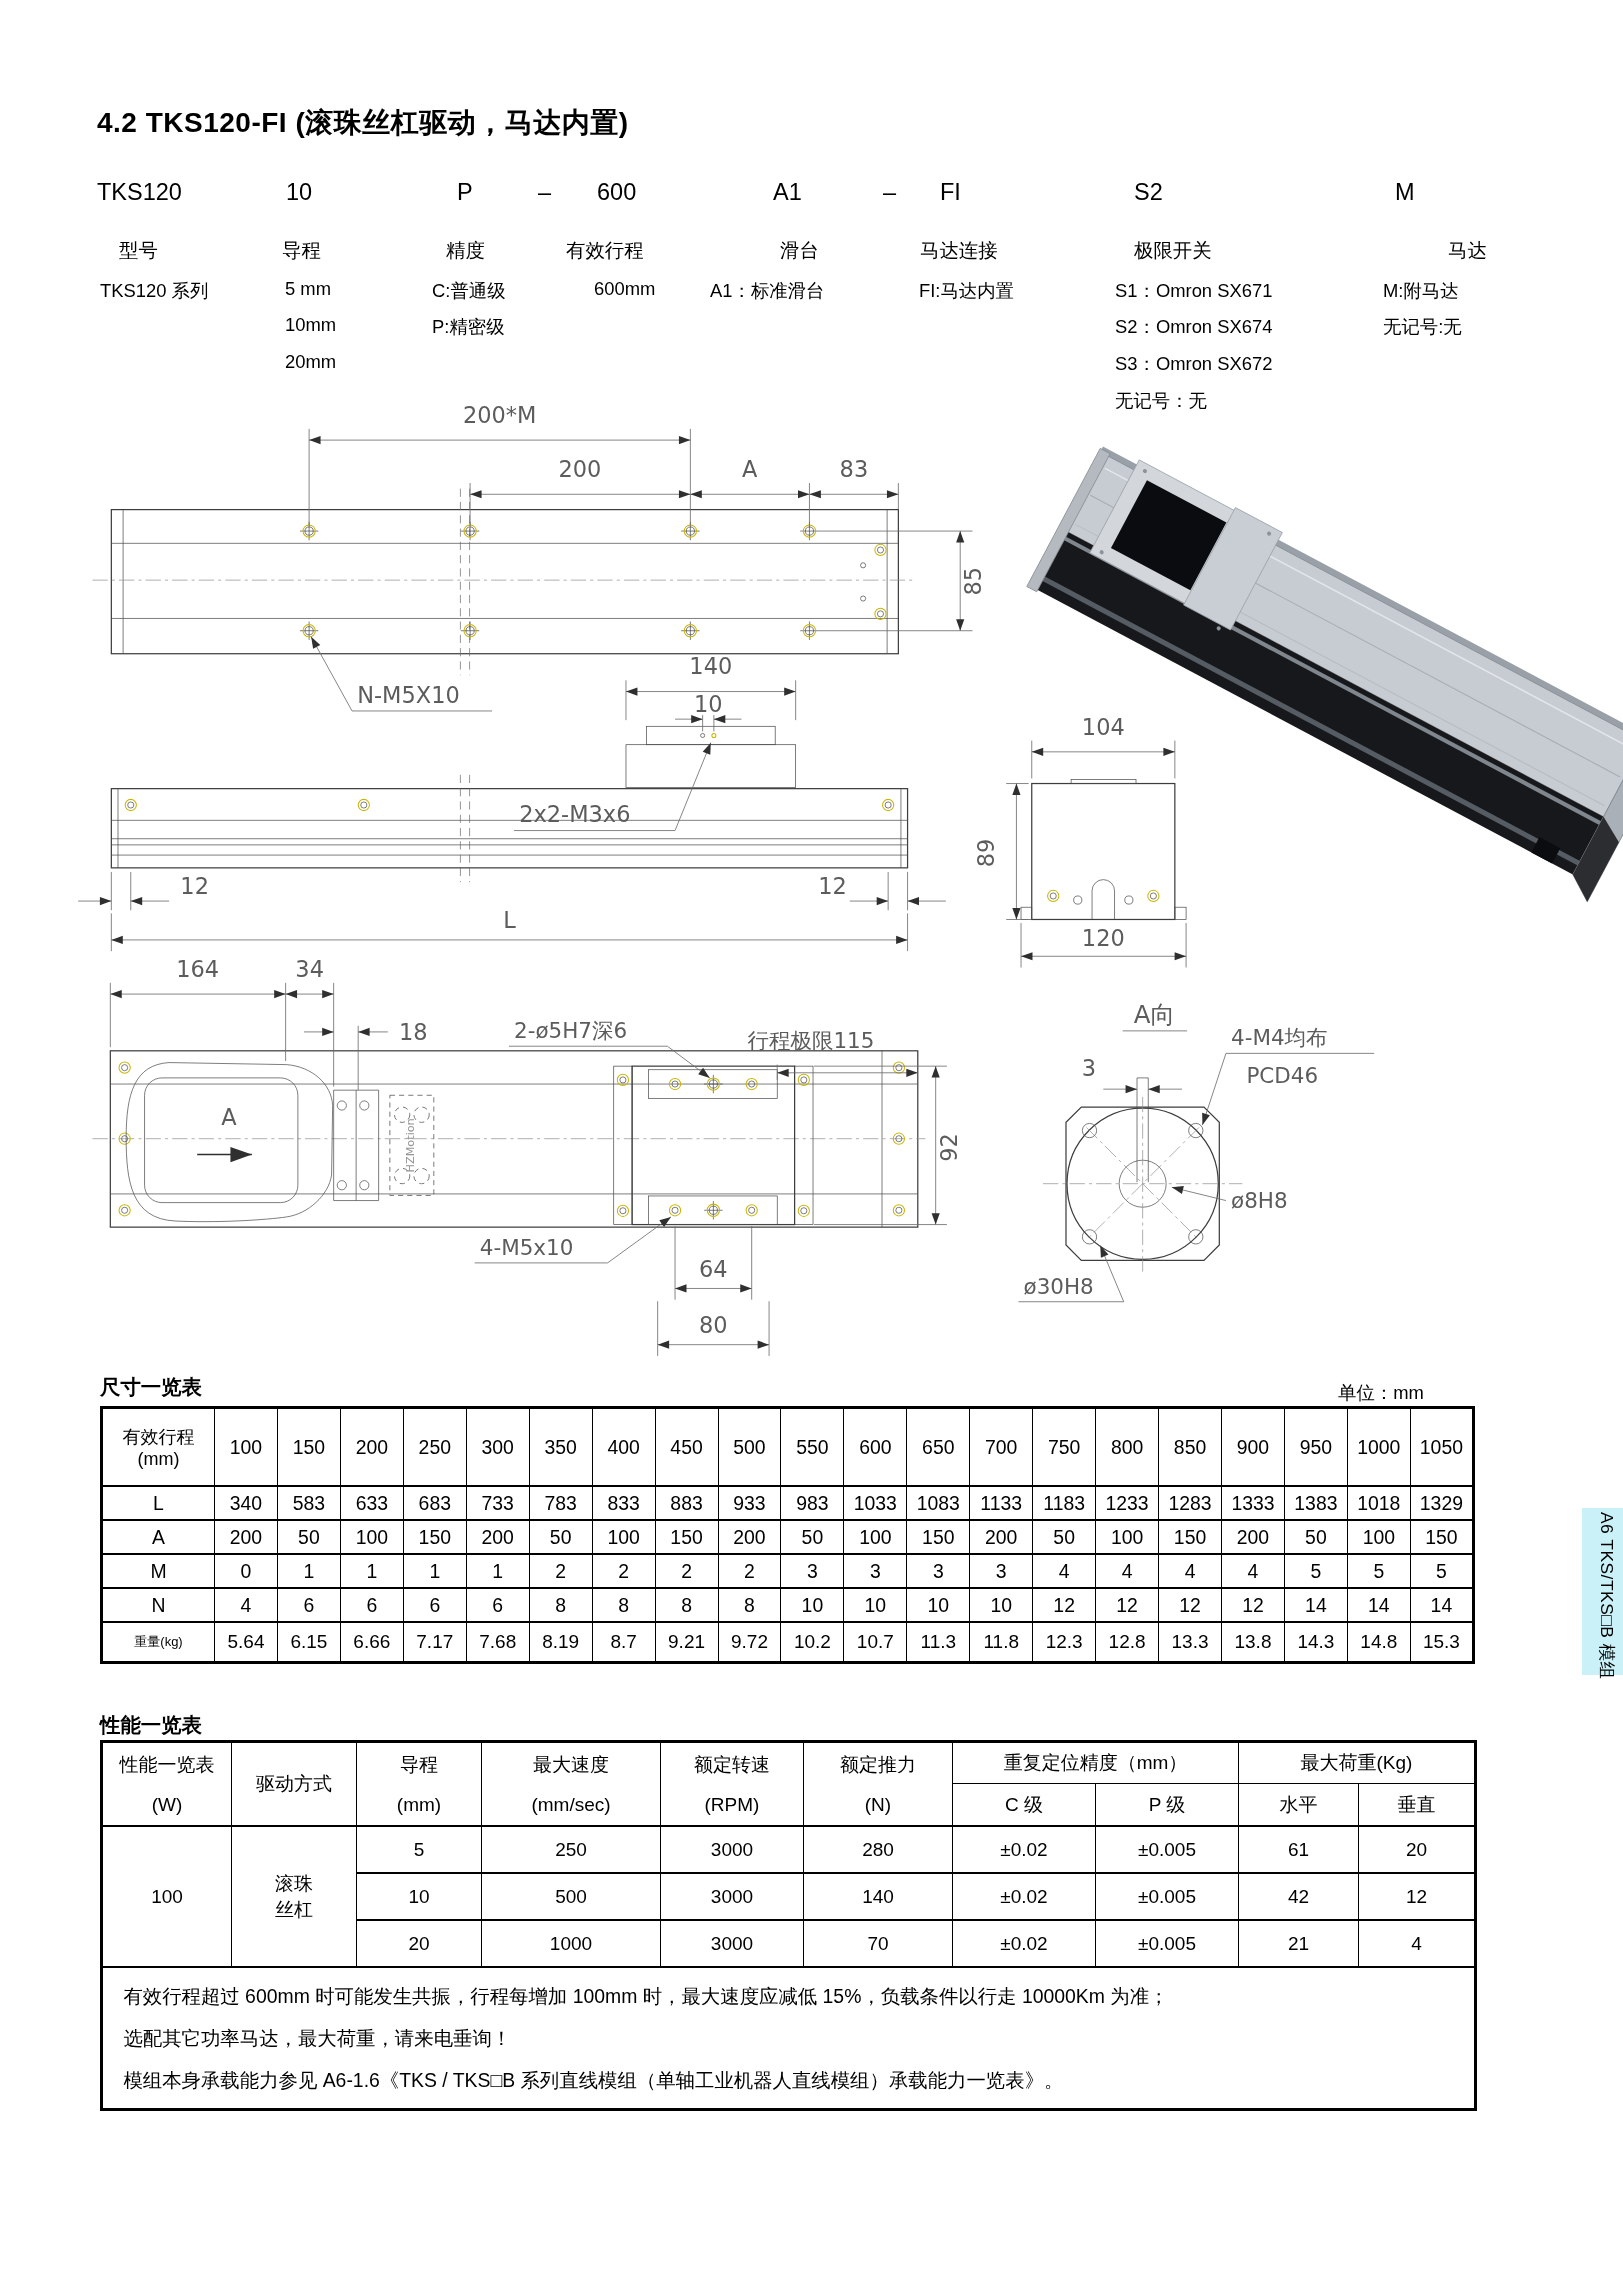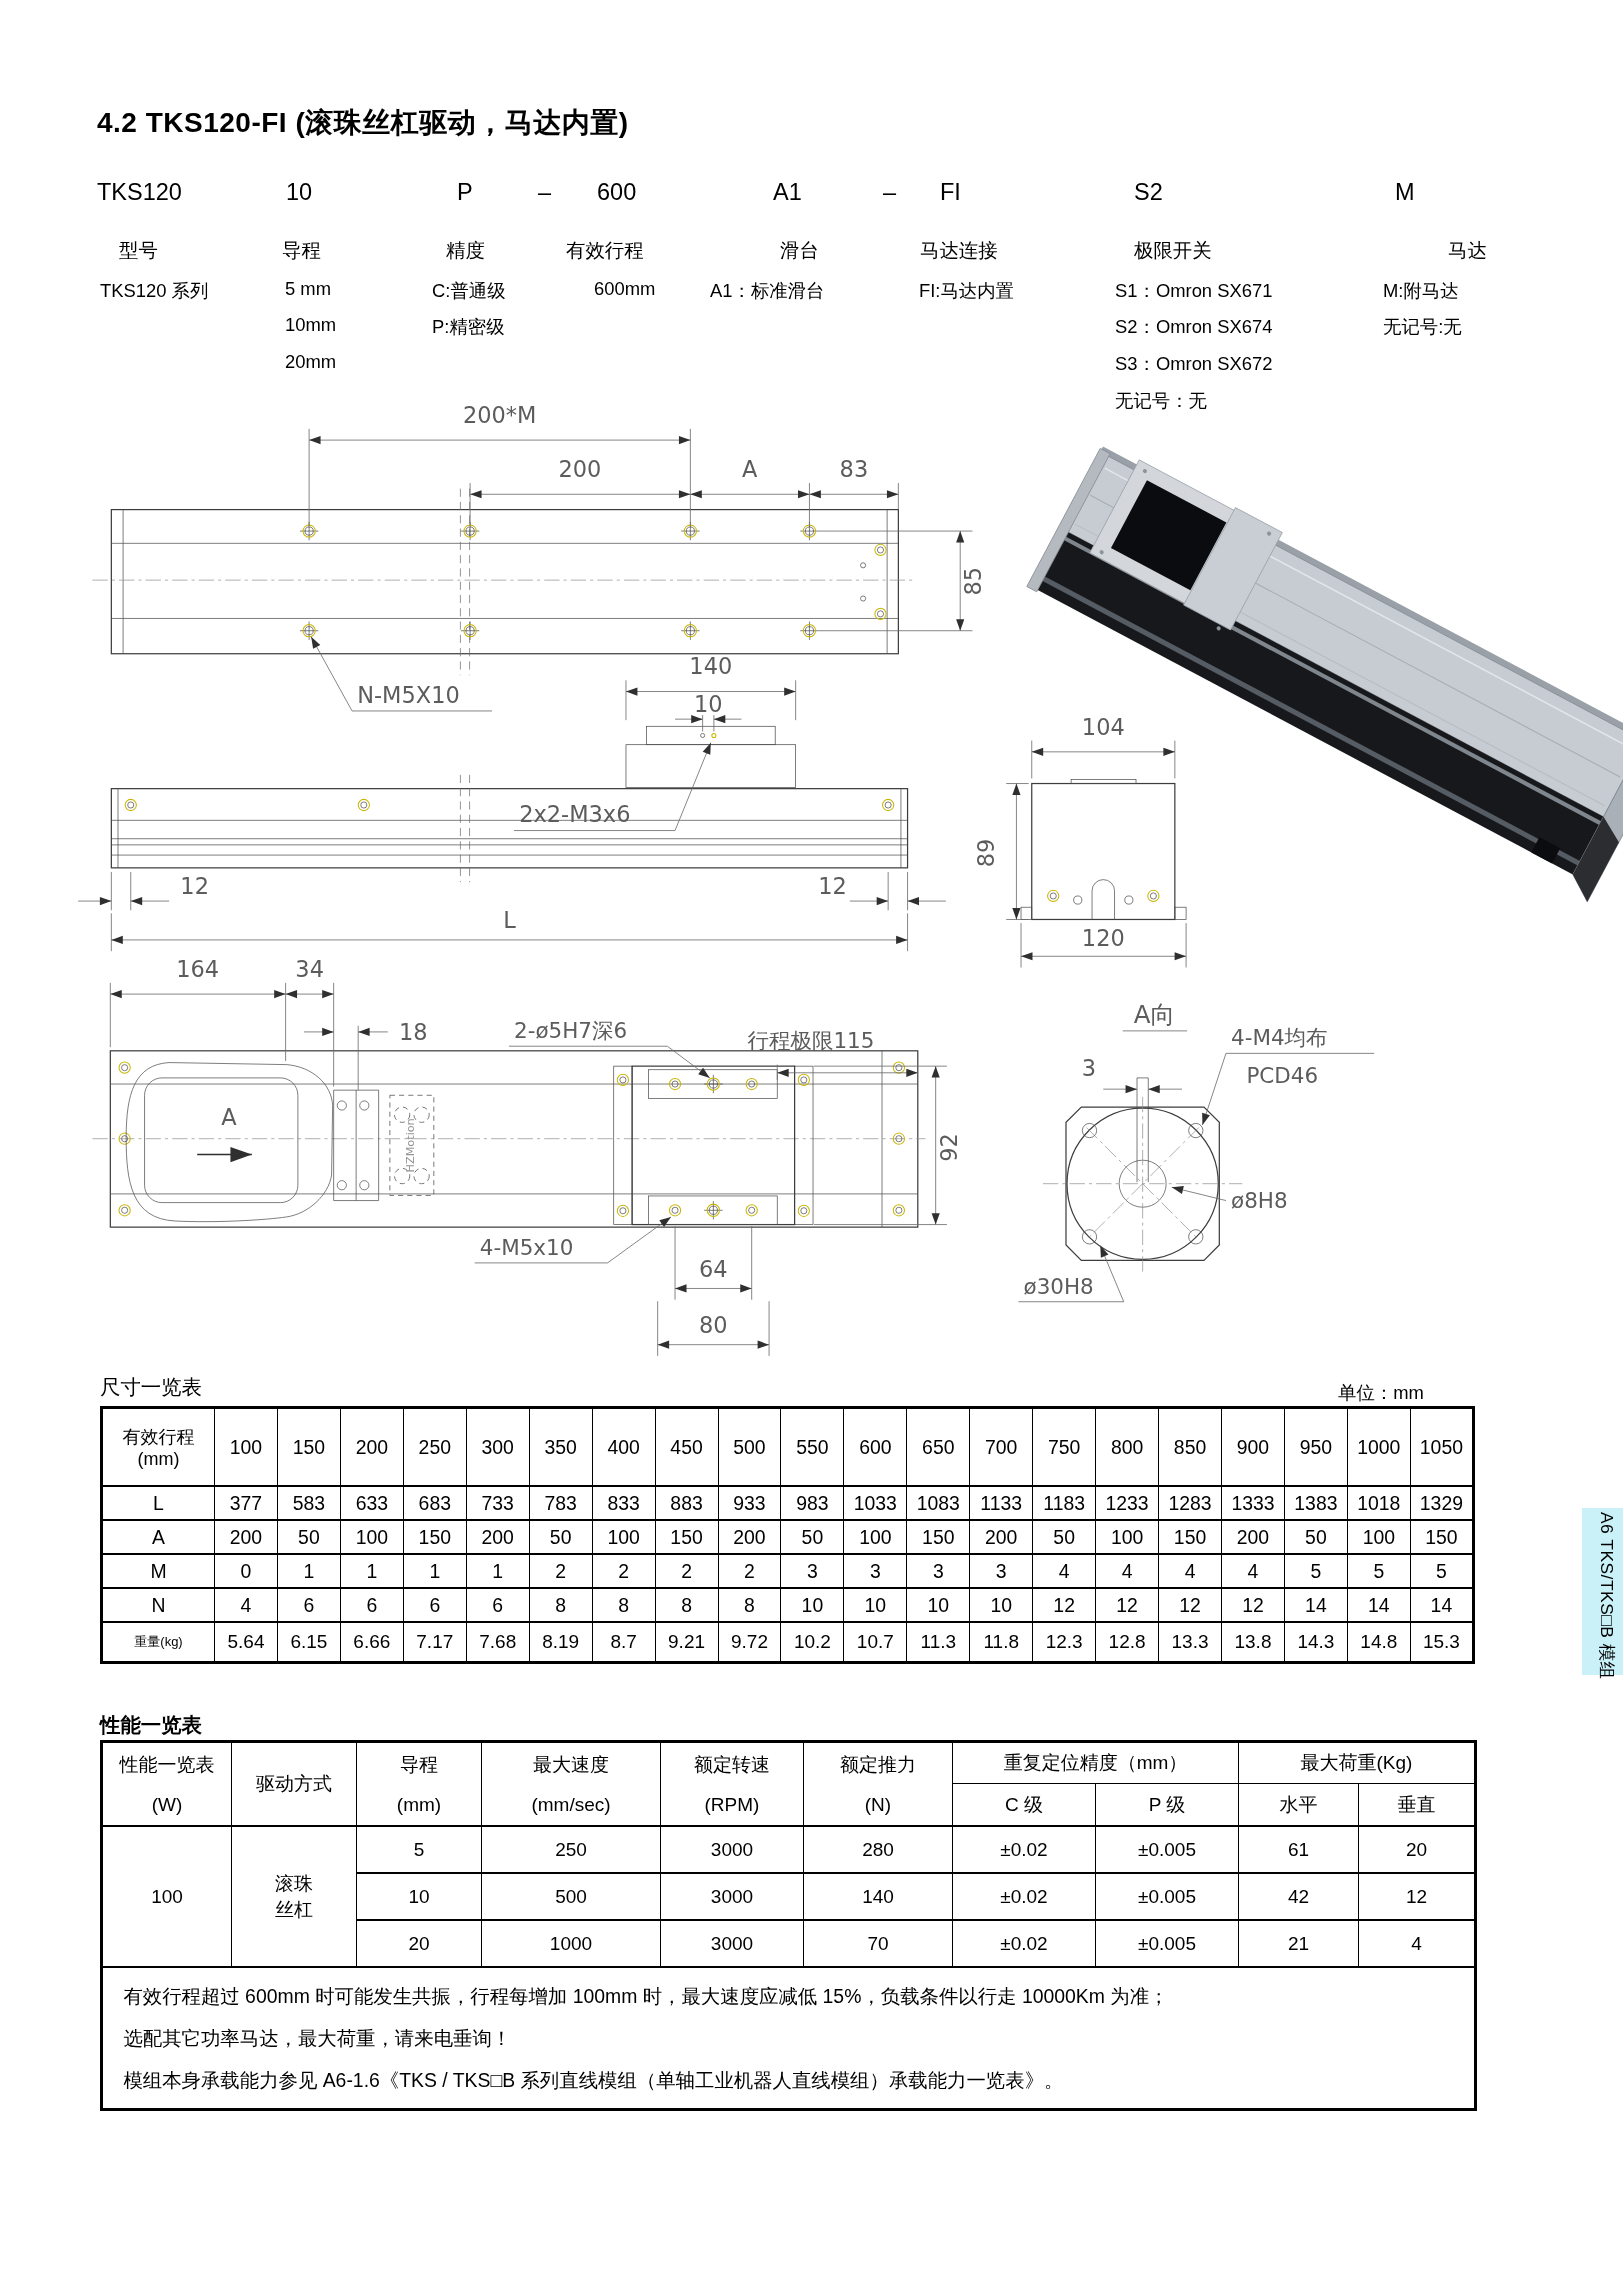--- a/index.html
+++ b/index.html
@@ -16,21 +16,21 @@
   .bl2{stroke:#4a4a4a;stroke-width:1.4;fill:none}
   .dl{stroke:#6b6b6b;stroke-width:1.6;fill:none}
   .cl{stroke:#8f8f8f;stroke-width:1.4;stroke-dasharray:30 8 6 8;fill:none}
   .bk{stroke:#6b6b6b;stroke-width:1.4;stroke-dasharray:16 10;fill:none}
   .dsh{stroke:#5a5a5a;stroke-width:1.6;stroke-dasharray:10 8;fill:none}
   .yc{stroke:#c9b500;stroke-width:2;fill:none}
   text.dim{fill:#5c5c5c;font-size:44px;font-family:"DejaVu Sans","Liberation Sans",sans-serif}
   text.dimc{fill:#5c5c5c;font-size:42px;font-family:"DejaVu Sans","Liberation Sans",sans-serif}
   text.wm{fill:#949494;font-size:22px;font-family:"DejaVu Sans",sans-serif}
   
-  .size-title{left:100px;top:1373px;font-size:20.4px;font-weight:normal}
+  .size-title{left:100px;top:1373px;font-size:20.4px;font-weight:bold}
   .unit{left:1338px;top:1380px;font-size:18.4px}
   #size-table{position:absolute;left:100px;top:1406px;width:1375px;border-collapse:collapse;
       table-layout:fixed;text-align:center;font-size:19.4px;border:3.1px solid #000}
   #size-table th,#size-table td{border:1px solid #000;border-top-width:2px;border-bottom-width:2px;
       font-weight:normal;padding:0;height:32px;overflow:hidden}
   #size-head th{height:76px}
   .sz-first{width:111px;font-size:18px}
   #size-body tr:last-child th,#size-body tr:last-child td{height:38px;font-size:19px}
   #size-body tr:last-child th{font-size:13px}
   .perf-title{left:100px;top:1711px;font-size:20.4px;font-weight:bold}
@@ -411,21 +411,21 @@
         <th>850</th>
         <th>900</th>
         <th>950</th>
         <th>1000</th>
         <th>1050</th>
       </tr>
     </thead>
   <tbody id="size-body">
       <tr>
         <th>L</th>
-        <td>377</td>
+        <td>340</td>
         <td>583</td>
         <td>633</td>
         <td>683</td>
         <td>733</td>
         <td>783</td>
         <td>833</td>
         <td>883</td>
         <td>933</td>
         <td>983</td>
         <td>1033</td>

